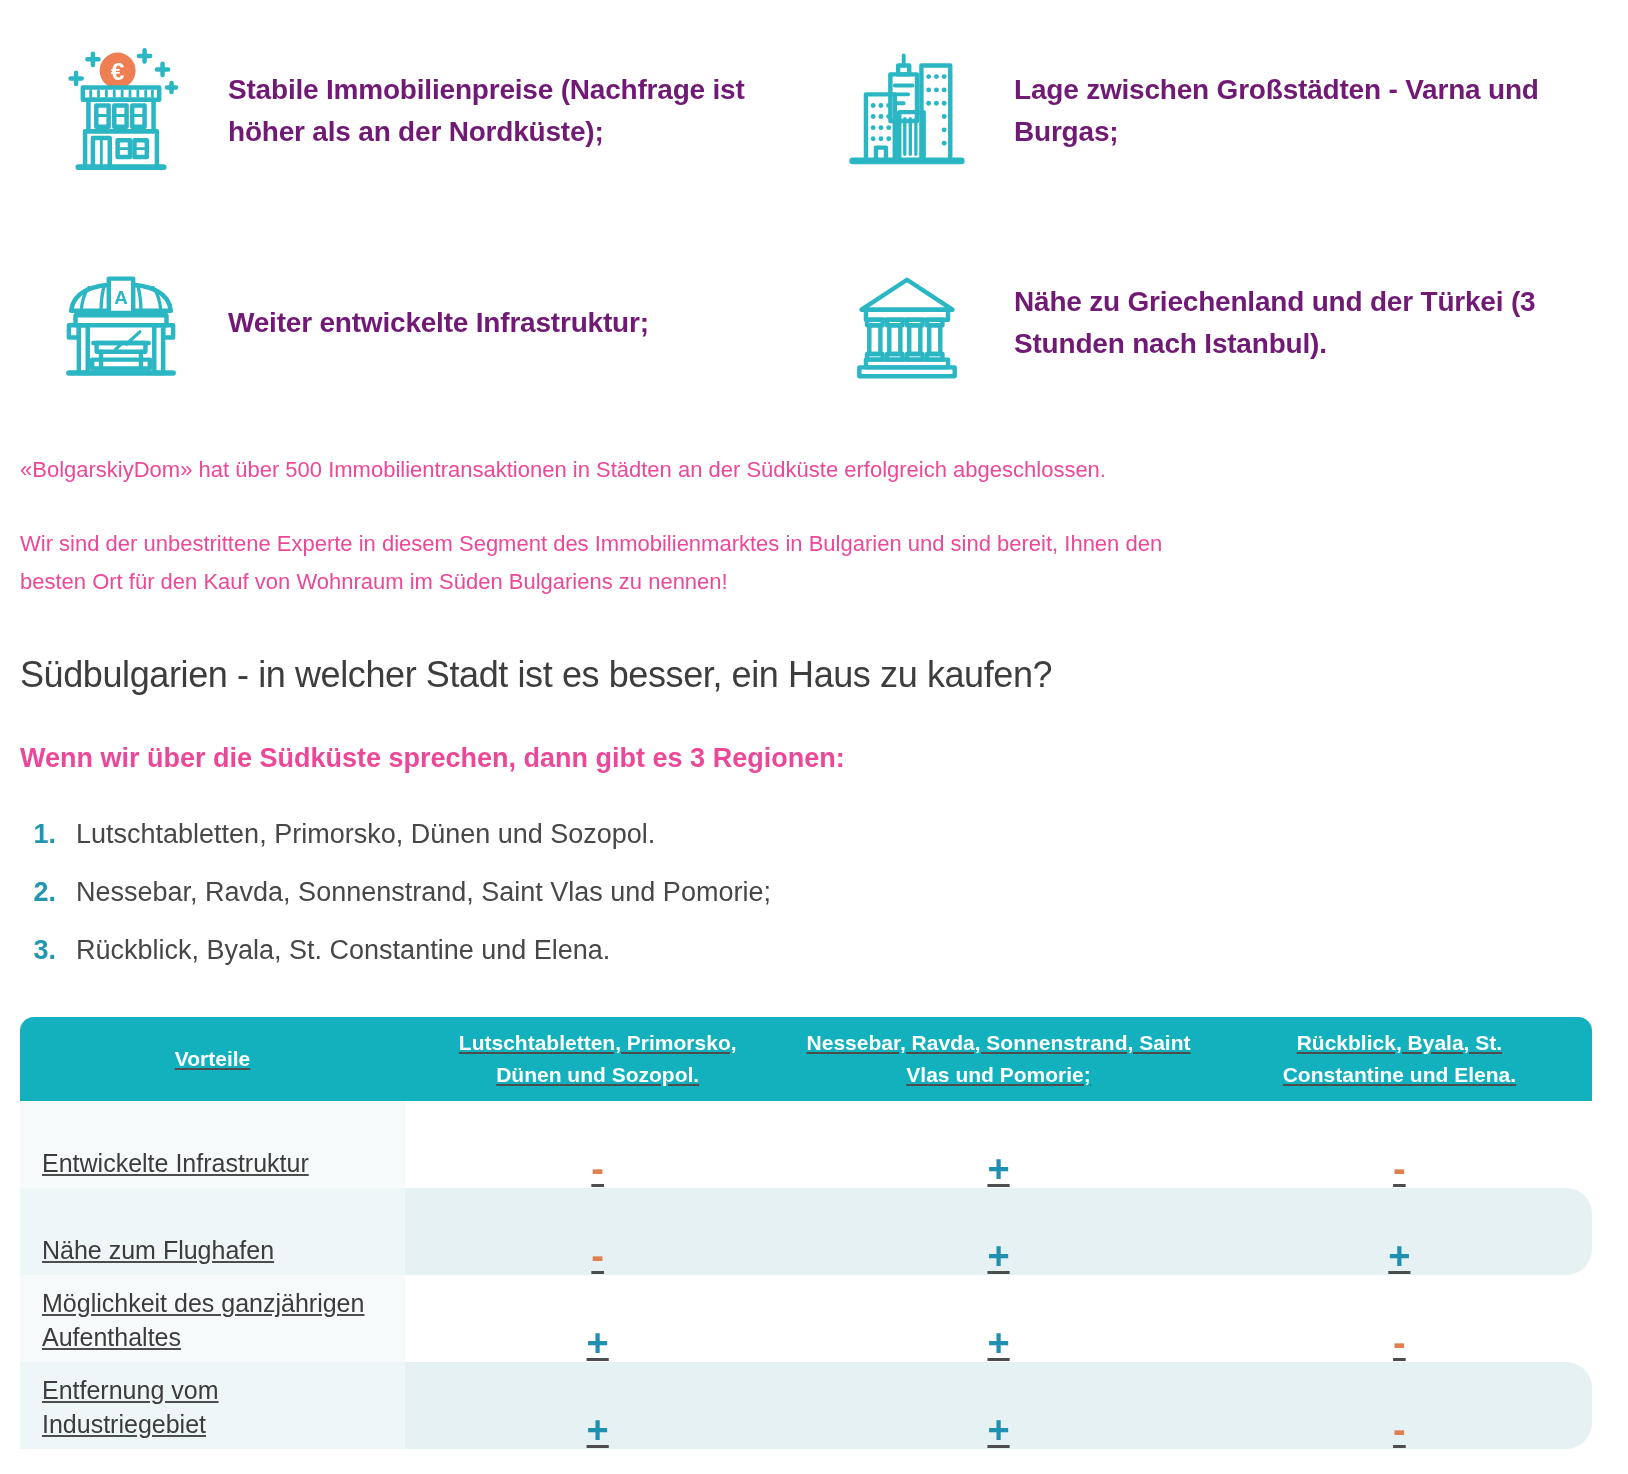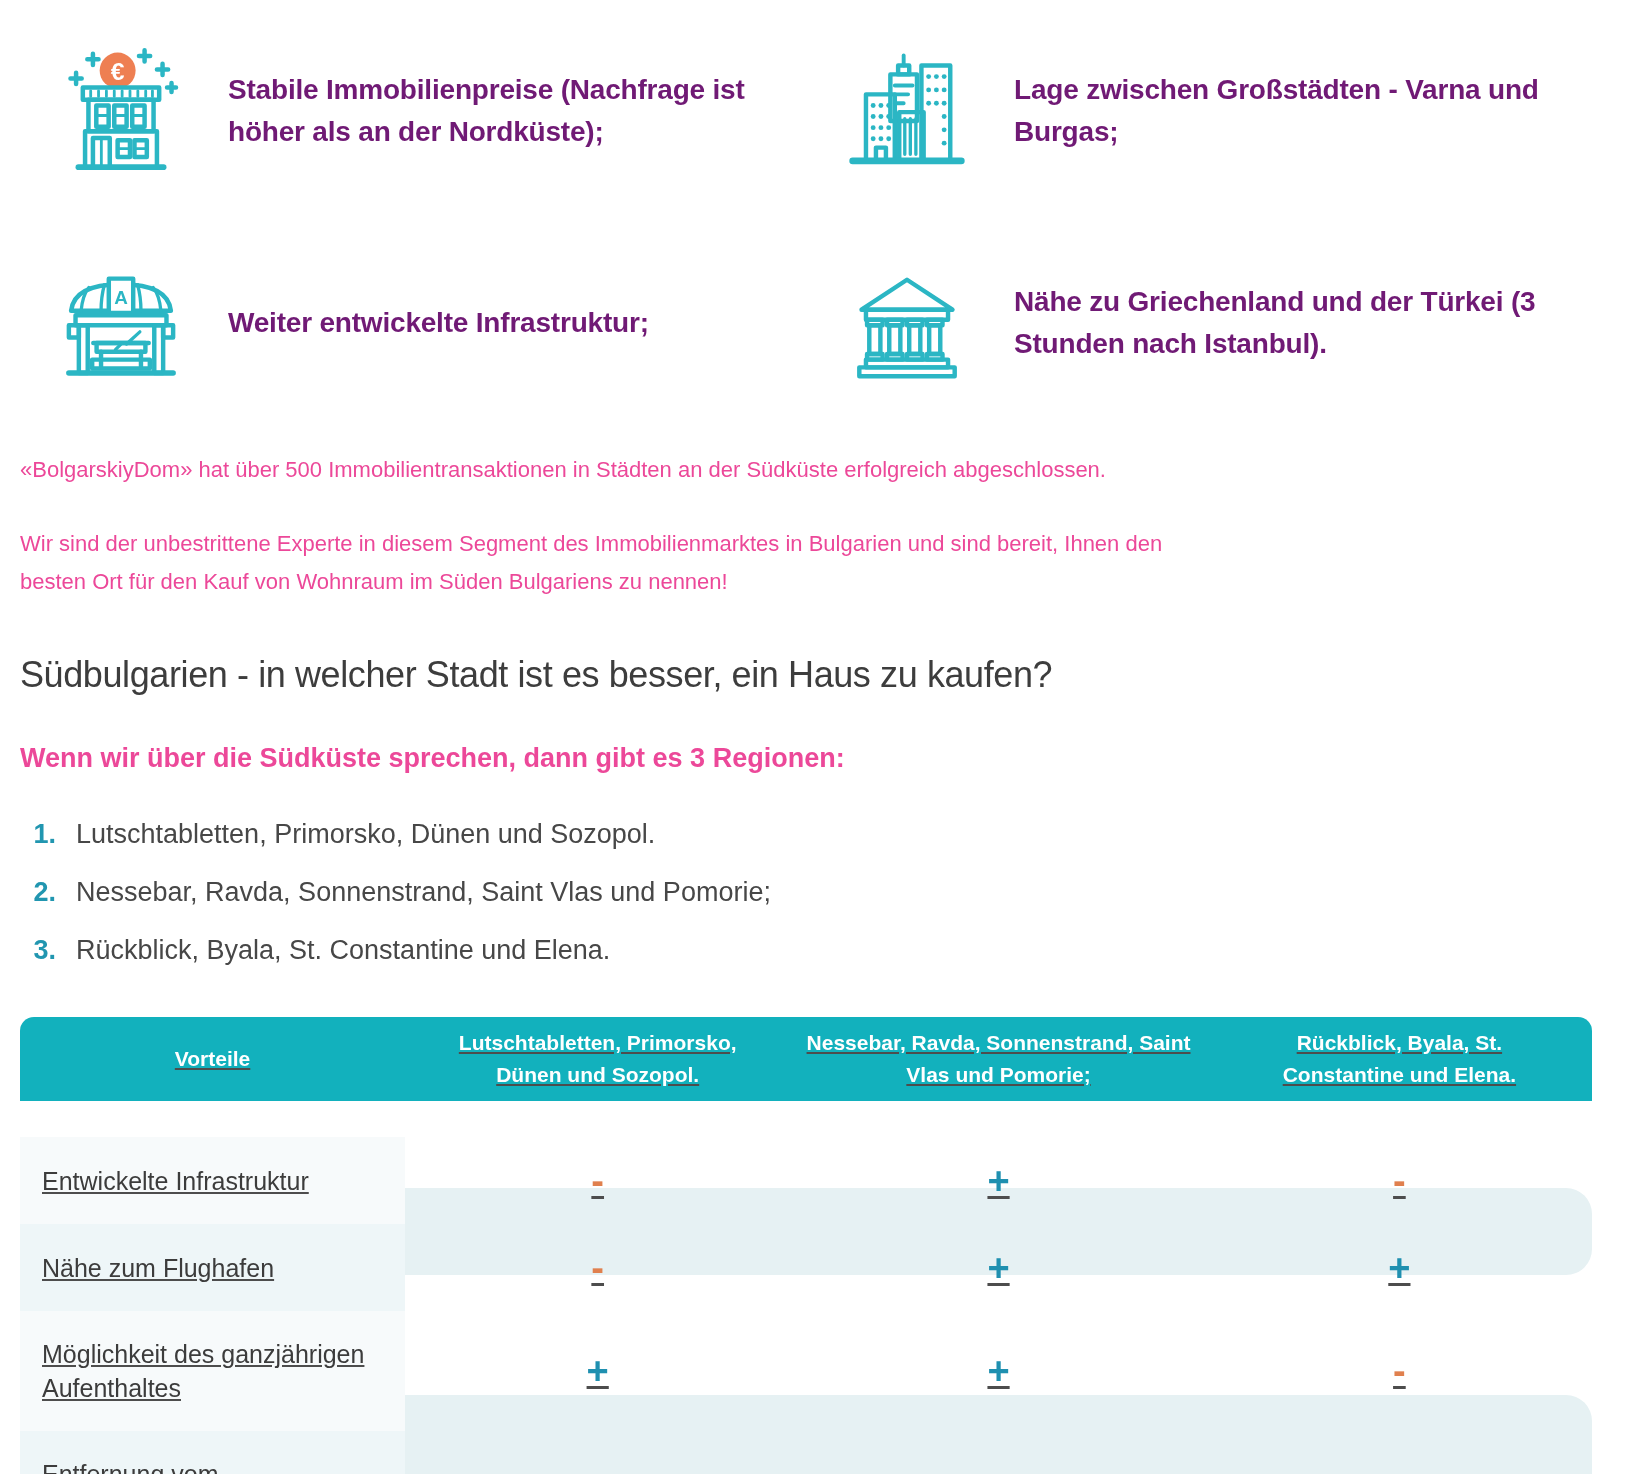--- a/index.html
+++ b/index.html
@@ -49,21 +49,21 @@
     border-radius: 14px 14px 0 0;
     min-height: 84px; align-items: center;
   }
   .th {
     font-size: 21px; font-weight: bold; line-height: 32px;
     text-align: center; white-space: pre-line; padding: 6px 6px;
   }
   .trow { display: grid; grid-template-columns: 24.5% 24.5% 26.5% 24.5%; min-height: 87px; }
   .trow.odd  { background: #ffffff; }
   .trow.even { background: #e6f1f3; border-radius: 26px; }
-  .cell { display: flex; align-items: center; height: 100%; margin-top: 36px; }
+  .cell { display: flex; align-items: flex-end; height: 100%; }
   .tlabel {
     font-size: 25px; line-height: 34px; color: #3c3c3c;
     padding: 8px 4px 8px 22px; white-space: pre-line;
   }
   .trow.odd  .tlabel-cell { background: #f7fafb; }
   .trow.even .tlabel-cell { background: #eef6f8; }
   .sign-cell { justify-content: center; }
   .sign { font-size: 38px; font-weight: bold; line-height: 1; }
   .sign.plus  { color: #1f90b0; }
   .sign.minus { color: #e0804e; }

